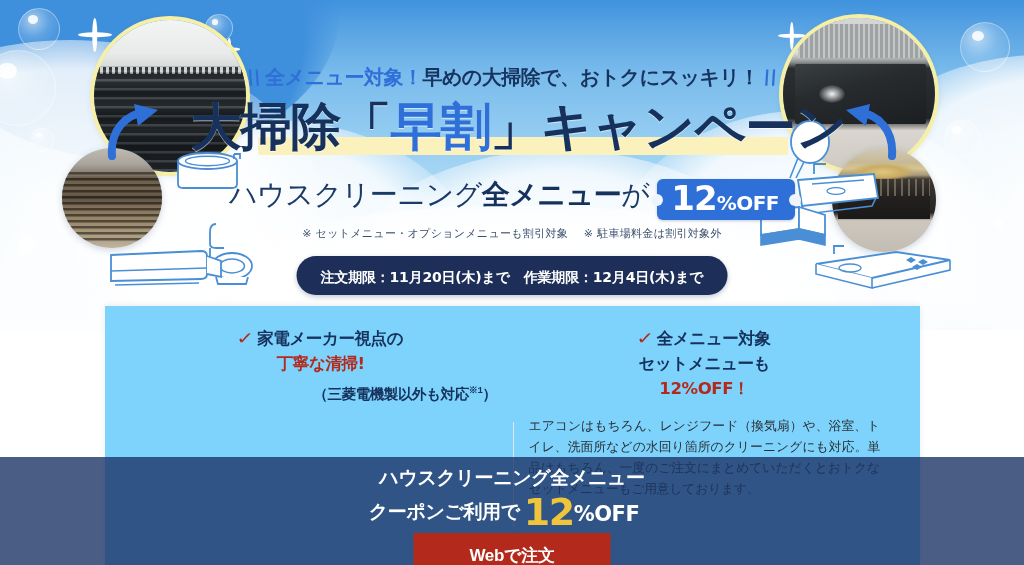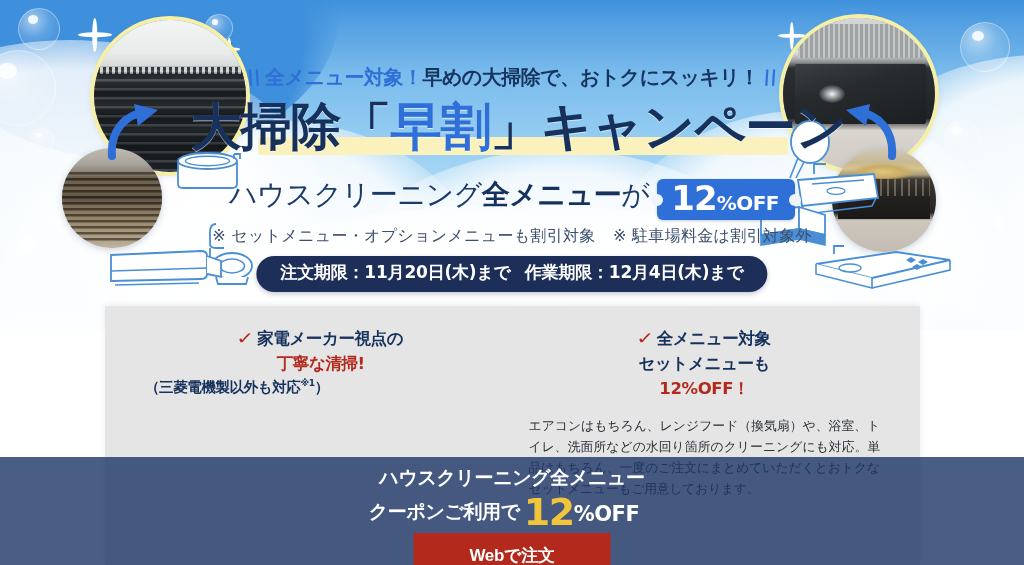--- a/index.html
+++ b/index.html
@@ -289,49 +289,49 @@
   }
   .badge-pct {
     font-size: 20px;
     font-weight: 800;
     letter-spacing: -0.5px;
   }
 
   .notes {
     position: absolute;
     left: 0; right: 0; top: 226px;
-    font-size: 16px;
+    font-size: 11px;
     color: #3c4f6e;
     letter-spacing: 0.3px;
     white-space: nowrap;
   }
   .notes span { margin: 0 6px; }
 
   .deadline {
     position: absolute;
     left: 50%; top: 256px;
     transform: translateX(-50%);
     background: #1d2f58;
     color: #ffffff;
-    font-size: 17px;
+    font-size: 14px;
     font-weight: 700;
     letter-spacing: -0.2px;
-    padding: 5px 24px 8px 24px;
+    padding: 13px 24px 8px 24px;
     border-radius: 22px;
     white-space: nowrap;
     box-shadow: 0 2px 5px rgba(20,40,80,0.25);
   }
   .deadline .gap { display: inline-block; width: 14px; }
 
   
   .card {
     position: absolute;
     left: 105px; top: 306px;
     width: 815px; height: 259px;
-    background: #e5e5e5;
+    background: #7dd3fc;
     box-shadow: 0 -1px 6px rgba(40,70,110,0.10);
   }
   .cols {
     display: flex;
     padding: 20px 24px 0 24px;
     gap: 0;
   }
   .col {
     flex: 1 1 0;
     padding: 0 16px;
@@ -356,27 +356,28 @@
   .col-head .red { color: #b32a1c; }
   .check {
     display: inline-block;
     color: #b32a1c;
     font-weight: 900;
     font-size: 17px;
     margin-right: 5px;
     transform: scaleX(1.25);
   }
   .col-sub {
-    text-align: left;
+    text-align: right;
     font-size: 14.5px;
     font-weight: 800;
     color: #15315c;
-    margin-top: 2px;
+    margin-top: 8px;
     letter-spacing: -0.4px;
     white-space: nowrap;
+    font-family: Liberation Mono, monospace;
   }
   .col-sub sup { font-size: 9px; vertical-align: super; }
   .col-body {
     margin-top: 14px;
     font-size: 12.8px;
     line-height: 21px;
     color: #2a2f36;
     letter-spacing: -0.2px;
     text-align: justify;
   }

